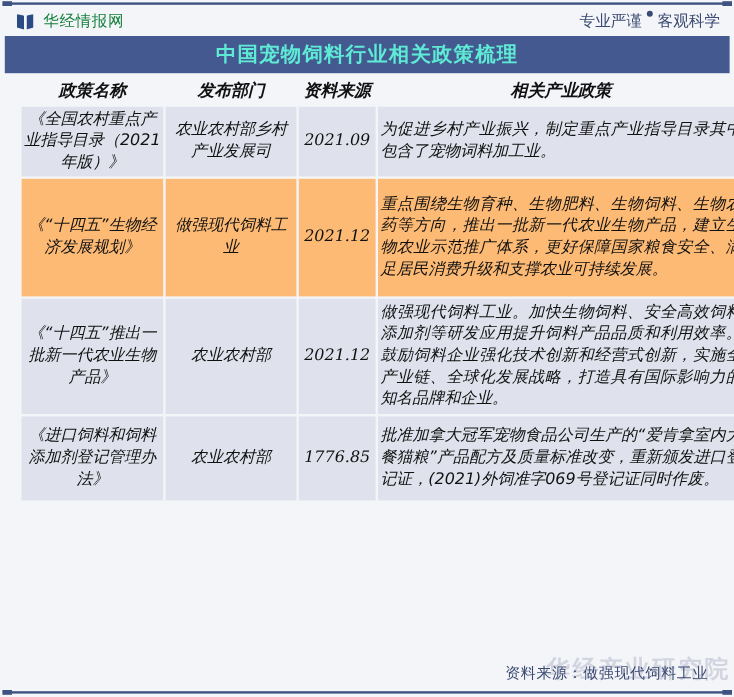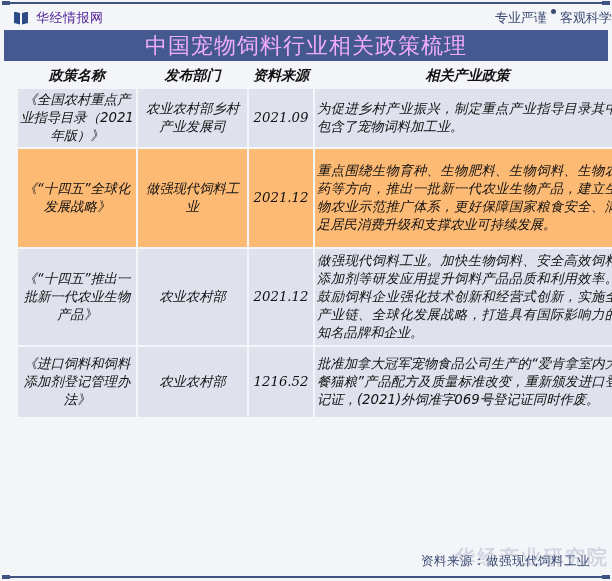--- a/index.html
+++ b/index.html
@@ -7,27 +7,27 @@
     body { position: relative; font-family: "DejaVu Sans", "Liberation Sans", sans-serif; color: #1a1a1a; }
 
     .top-rule { position: absolute; left: 4px; top: 2px; width: 604px; height: 2px; background: #3f5383; }
     .top-rule::before { content: ""; position: absolute; left: -2px; top: -1px; width: 8px; height: 4px; background: #3f5383; }
     .top-rule::after { content: ""; position: absolute; right: -2px; top: -1px; width: 8px; height: 4px; background: #3f5383; }
 
     .brand { position: absolute; left: 14px; top: 9px; height: 18px; display: flex; align-items: center; gap: 8px; }
     .brand-logo { width: 14px; height: 13px; position: relative; }
     .brand-logo::before { content: ""; position: absolute; left: 0; top: 0; width: 6px; height: 13px; background: #2c4a84; clip-path: polygon(0 0, 100% 12%, 100% 100%, 0 88%); }
     .brand-logo::after { content: ""; position: absolute; right: 0; top: 0; width: 6px; height: 13px; background: #2c4a84; clip-path: polygon(0 12%, 100% 0, 100% 88%, 0 100%); }
-    .brand-name { font-size: 13px; color: #4c1d95; letter-spacing: 0.5px; }
+    .brand-name { font-size: 13px; color: #15803d; letter-spacing: 0.5px; }
 
-    .slogan { position: absolute; right: 0; top: 9px; font-size: 13px; color: #3b4a72; display: flex; align-items: flex-start; gap: 4px; }
+    .slogan { position: absolute; right: 12px; top: 9px; font-size: 13px; color: #3b4a72; display: flex; align-items: flex-start; gap: 4px; }
     .slogan-dot { width: 5px; height: 5px; border-radius: 50%; background: #3b4a72; display: inline-block; }
 
     .title-bar { position: absolute; left: 4px; top: 30px; width: 604px; height: 31px; background: #43598f; display: flex; align-items: center; justify-content: center; }
-    .title-text { color: #f0abfc; font-family: "DejaVu Serif", "Liberation Serif", serif; font-weight: normal; font-size: 22px; letter-spacing: 1px; }
+    .title-text { color: #5eead4; font-family: "DejaVu Serif", "Liberation Serif", serif; font-weight: bold; font-size: 17px; letter-spacing: 1px; }
 
     table.policy { position: absolute; left: 16px; top: 62px; width: 604px; border-collapse: separate; border-spacing: 2px; table-layout: fixed; font-style: italic; }
     table.policy th { background: #f4f5f9; font-family: "DejaVu Serif", "Liberation Serif", serif; font-weight: bold; font-size: 14px; height: 23px; text-align: center; color: #111; }
     table.policy td { font-size: 13.3px; line-height: 18px; vertical-align: middle; padding: 1px 2px; color: #111; }
     table.policy tr.odd td { background: #dfe2ec; }
     table.policy tr.even td { background: #fdba74; }
     td.c-name, td.c-dept, td.c-date { text-align: center; }
     td.c-date { font-family: "DejaVu Serif", "Liberation Serif", serif; font-size: 13px; }
     td.c-desc { text-align: justify; }
 
@@ -77,35 +77,35 @@
     </tr>
   </thead>
   <tbody>
     <tr class="odd" style="height:58px">
       <td class="c-name">《全国农村重点产业指导目录（2021年版）》</td>
       <td class="c-dept">农业农村部乡村产业发展司</td>
       <td class="c-date">2021.09</td>
       <td class="c-desc">为促进乡村产业振兴，制定重点产业指导目录其中包含了宠物词料加工业。</td>
     </tr>
     <tr class="even" style="height:98px">
-      <td class="c-name">《“十四五”全球化发展战略》</td>
+      <td class="c-name">《“十四五”生物经济发展规划》</td>
       <td class="c-dept">做强现代饲料工业</td>
       <td class="c-date">2021.12</td>
       <td class="c-desc">重点围绕生物育种、生物肥料、生物饲料、生物农药等方向，推出一批新一代农业生物产品，建立生物农业示范推广体系，更好保障国家粮食安全、满足居民消费升级和支撑农业可持续发展。</td>
     </tr>
     <tr class="odd" style="height:96px">
       <td class="c-name">《“十四五”推出一批新一代农业生物产品》</td>
       <td class="c-dept">农业农村部</td>
       <td class="c-date">2021.12</td>
       <td class="c-desc">做强现代饲料工业。加快生物饲料、安全高效饲料添加剂等研发应用提升饲料产品品质和利用效率。鼓励饲料企业强化技术创新和经营式创新，实施全产业链、全球化发展战略，打造具有国际影响力的知名品牌和企业。</td>
     </tr>
     <tr class="odd" style="height:70px">
       <td class="c-name">《进口饲料和饲料添加剂登记管理办法》</td>
       <td class="c-dept">农业农村部</td>
-      <td class="c-date">1216.52</td>
+      <td class="c-date">1776.85</td>
       <td class="c-desc">批准加拿大冠军宠物食品公司生产的“爱肯拿室内大餐猫粮”产品配方及质量标准改变，重新颁发进口登记证，(2021)外饲准字069号登记证同时作废。</td>
     </tr>
   </tbody>
 </table>
 
 <div class="watermark">
   <div class="wm-cn">华经产业研究院</div>
 </div>
 
 <div class="footer-bar">

